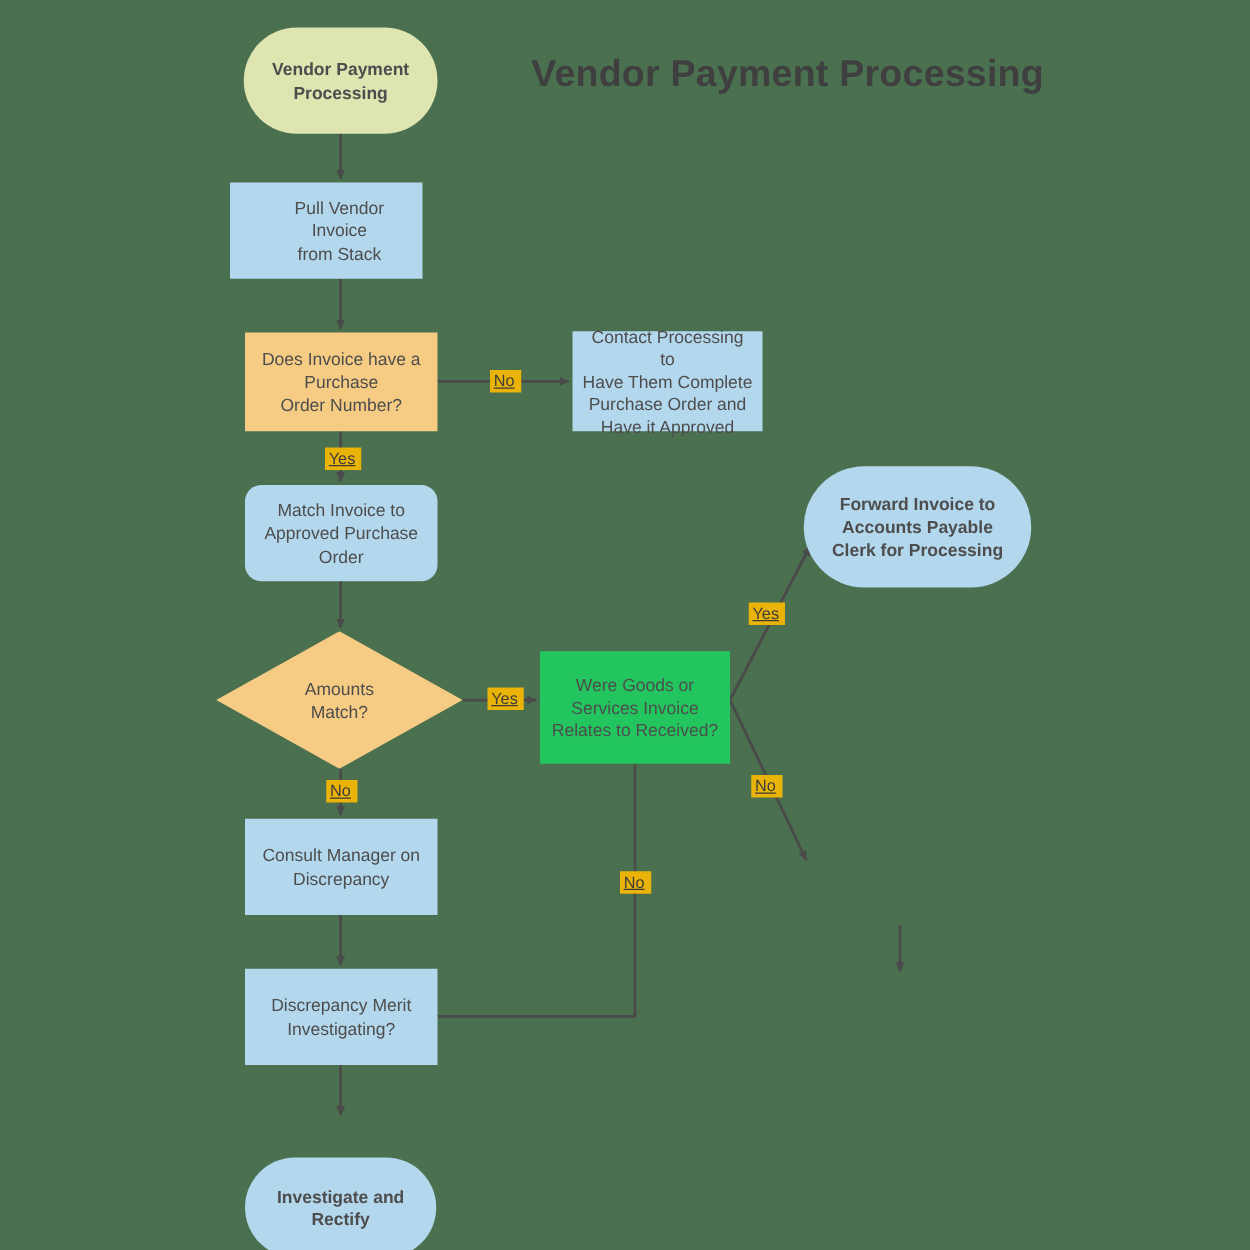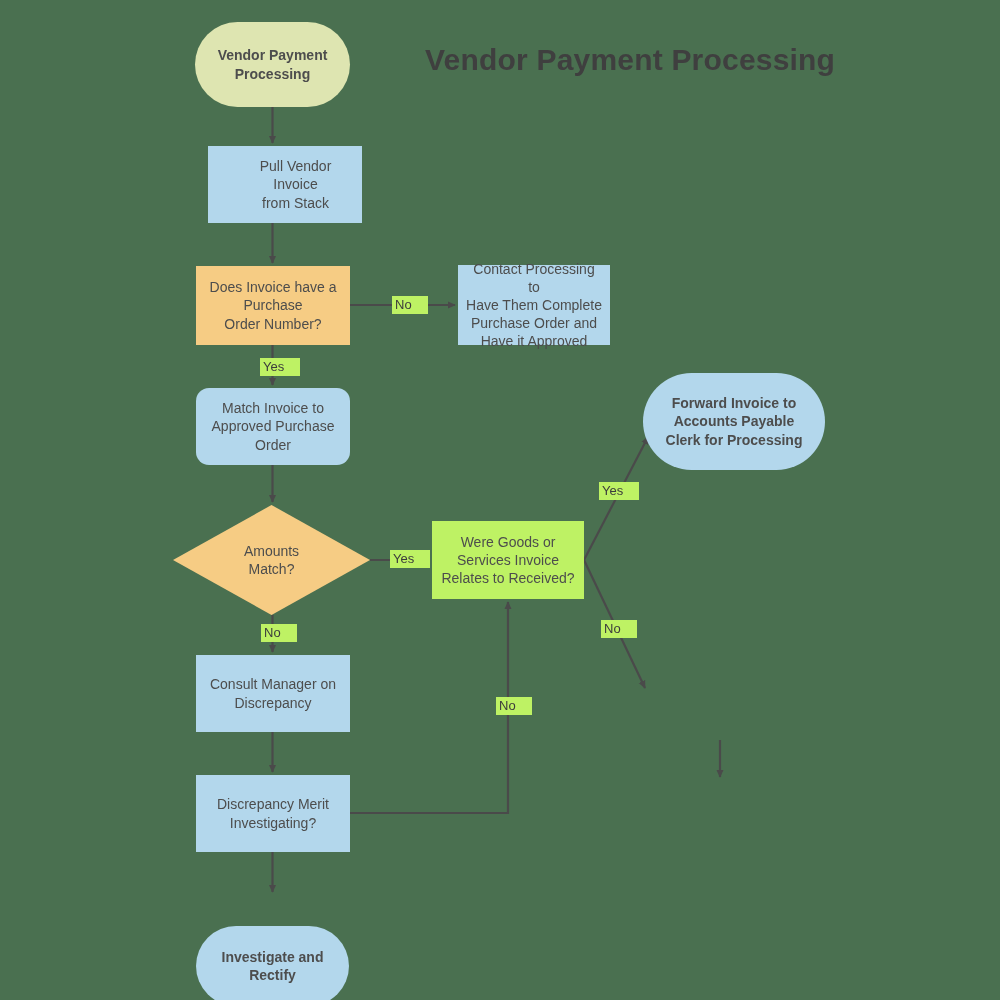--- a/index.html
+++ b/index.html
@@ -65,27 +65,28 @@
     left: 0; top: 0;
     width: 100%;
     height: 100%;
   }
   .diamond-label {
     position: relative;
     z-index: 2;
   }
   .edge-label {
     position: absolute;
-    background: #bef264;
+    background: #eab308;
     color: #3c3c3c;
     font-size: 13px;
     line-height: 1;
-    padding: 2px 16px 3px 3px;
+    padding: 2px 5px 3px 3px;
     font-family: "Liberation Sans", sans-serif;
     white-space: nowrap;
+    text-decoration: underline;
   }
   #title {
     position: absolute;
     color: #3f3f3f;
     font-size: 30px;
     font-weight: bold;
     letter-spacing: 0.2px;
     white-space: nowrap;
   }
 </style>
@@ -115,21 +116,21 @@
       <path d="M272.5,852 L272.5,892"></path>
       <path d="M350,813 L508,813 L508,602"></path>
     </g>
   </svg>
 
   <div id="title" style="left: 425px; top: 43px; color: rgb(63, 63, 63);">Vendor Payment Processing</div>
 
   <div class="node terminator start-term" style="left: 195px; top: 22px; width: 155px; height: 85px; background: rgb(222, 229, 177);">Vendor Payment
 Processing</div>
 
-  <div class="node process" style="left: 208px; top: 146px; width: 154px; height: 77px; background: rgb(179, 215, 236); padding-left: 29px;">Pull Vendor Invoice
+  <div class="node process" style="left: 184px; top: 146px; width: 154px; height: 77px; background: rgb(179, 215, 236); padding-left: 29px;">Pull Vendor Invoice
 from Stack</div>
 
   <div class="node decision-rect" style="left: 196px; top: 266px; width: 154px; height: 79px; background: rgb(246, 204, 132);">Does Invoice have a
 Purchase
 Order Number?</div>
 
   <div class="node process" style="left: 458px; top: 265px; width: 152px; height: 80px; background: rgb(179, 215, 236);">Contact Processing to
 Have Them Complete
 Purchase Order and
 Have it Approved</div>
@@ -139,21 +140,21 @@
 Order</div>
 
   <div class="node diamond" style="left: 173px; top: 505px; width: 197px; height: 110px;">
     <svg class="diamond-shape" viewBox="0 0 100 100" preserveAspectRatio="none">
       <polygon points="50,0 100,50 50,100 0,50" fill="#f6cc84"></polygon>
     </svg>
     <span class="diamond-label">Amounts
 Match?</span>
   </div>
 
-  <div class="node decision-rect" style="left: 432px; top: 521px; width: 152px; height: 78px; background: #bef264;">Were Goods or
+  <div class="node decision-rect" style="left: 432px; top: 521px; width: 152px; height: 90px; background: #22c55e;">Were Goods or
 Services Invoice
 Relates to Received?</div>
 
   <div class="node terminator end-term" style="left: 643px; top: 373px; width: 182px; height: 97px; background: rgb(179, 215, 236);">Forward Invoice to
 Accounts Payable
 Clerk for Processing</div>
 
 
 
   <div class="node process" style="left: 196px; top: 655px; width: 154px; height: 77px; background: rgb(179, 215, 236);">Consult Manager on

